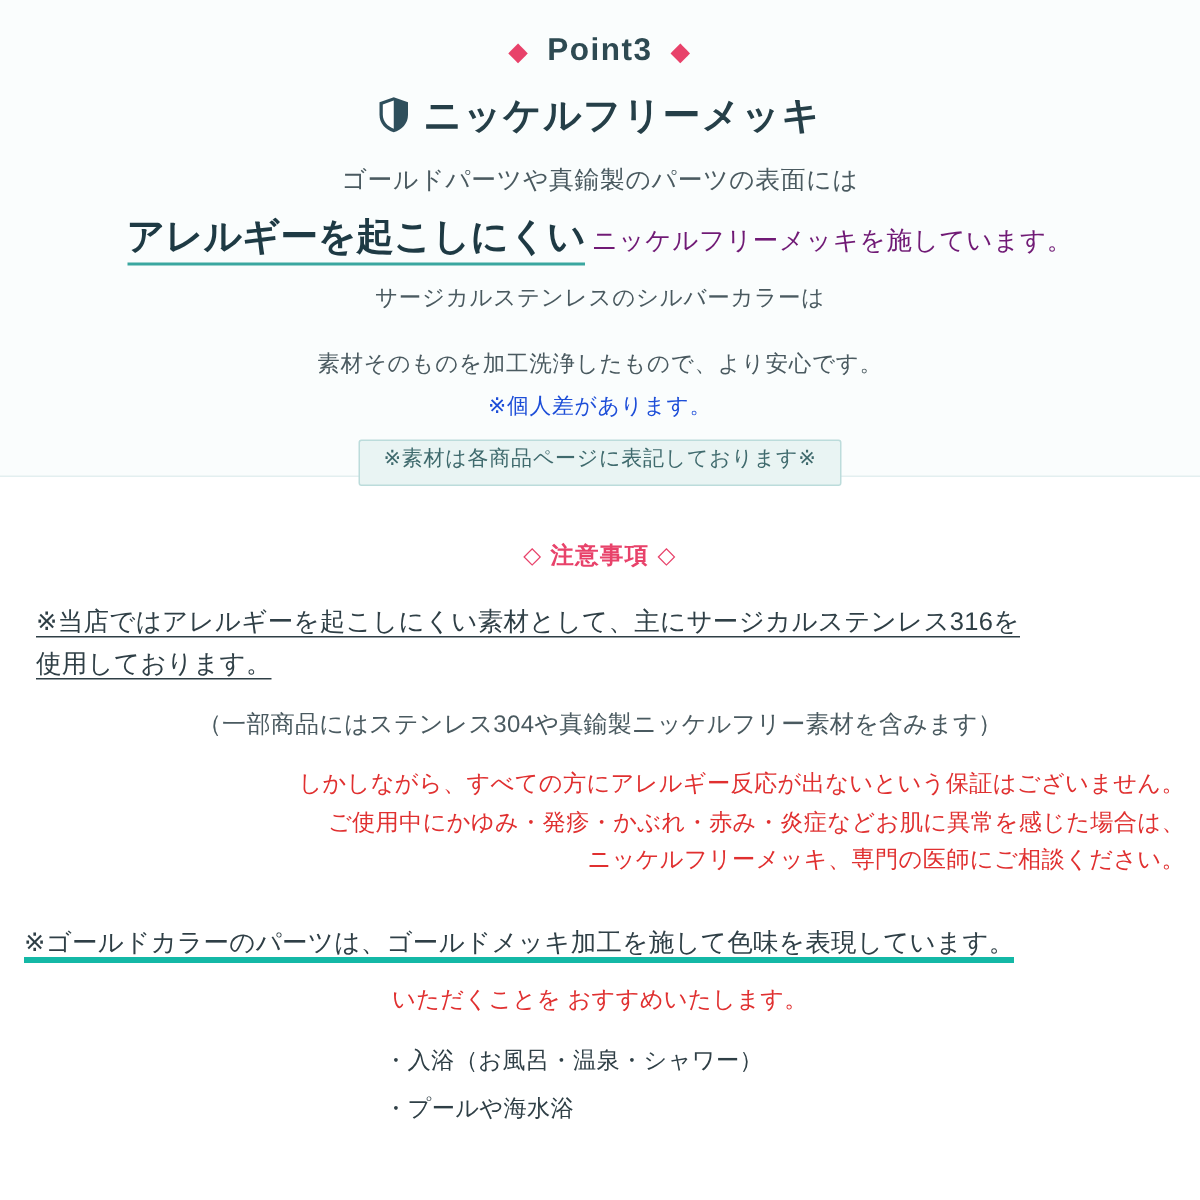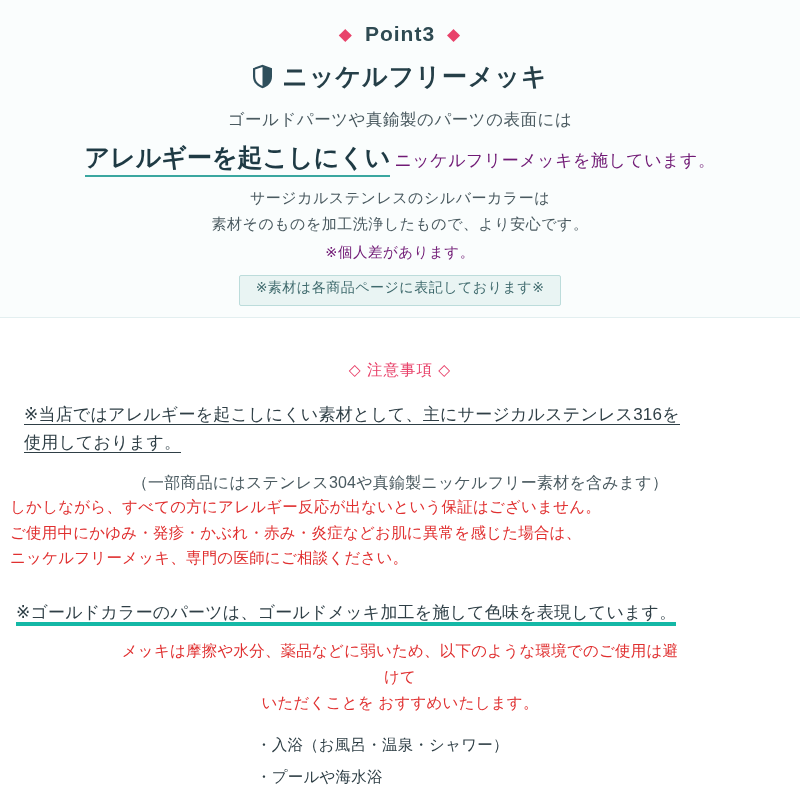--- a/index.html
+++ b/index.html
@@ -98,25 +98,25 @@
     color: #701a75;
     margin-left: 4px;
   }
   .sub-line {
     margin-top: 12px;
     font-size: 15px;
     color: #4a5a60;
     letter-spacing: 0.5px;
     font-family: Liberation Serif, serif;
   }
-  .sub-line.second { margin-top: 7px; }
+  .sub-line.second { margin-top: 25px; }
   .note-small {
     margin-top: 9px;
     font-size: 14.5px;
-    color: #701a75;
+    color: #1d4ed8;
     letter-spacing: 0.5px;
   }
   .tag-box {
     display: inline-block;
     margin-top: 13px;
     padding: 3px 16px 8px;
     border: 1px solid #bcdcdb;
     background: #e9f4f3;
     color: #3f6a6d;
     font-size: 14px;
@@ -131,21 +131,21 @@
     top: 318px;
     width: 800px;
     box-sizing: border-box;
     padding: 42px 10px 0;
   }
   .cautions-title {
     text-align: center;
     font-size: 15.5px;
     color: #e8426a;
     letter-spacing: 1px;
-    font-weight: normal;
+    font-weight: bold;
   }
   .caution-block { margin-top: 20px; }
   .c-underline-dark {
     font-size: 17px;
     color: #2f3f46;
     line-height: 1.65;
     letter-spacing: 0.2px;
     padding: 0 14px;
   }
   .c-underline-dark span {
@@ -153,24 +153,25 @@
     display: inline;
   }
   .c-center-gray {
     text-align: center;
     font-size: 16px;
     color: #4a5a60;
     margin-top: 16px;
     letter-spacing: 0.2px;
   }
   .c-red {
-    text-align: left;
+    text-align: right;
     color: #e03030;
     font-size: 15.5px;
     line-height: 1.65;
+    margin-top: 16px;
     letter-spacing: 0.2px;
   }
   .c-red-row { display: block; }
 
   .gold-block { margin-top: 30px; }
   .c-gold-underline {
     font-size: 17px;
     color: #2f3f46;
     letter-spacing: 0.2px;
     padding: 0 6px;
@@ -250,21 +251,20 @@
         <span class="c-red-row">ニッケルフリーメッキ、専門の医師にご相談ください。</span>
       </div>
     </div>
 
     <div class="gold-block">
       <div class="c-gold-underline">
         <span>※ゴールドカラーのパーツは、ゴールドメッキ加工を施して色味を表現しています。</span>
       </div>
 
       <div class="c-red-block">
-        <span class="c-red-row">メッキは摩擦や水分、薬品などに弱いため、以下のような環境でのご使用は避けて</span>
         <span class="c-red-row">いただくことを おすすめいたします。</span>
       </div>
 
       <div class="bullets">
         <div>・入浴（お風呂・温泉・シャワー）</div>
         <div>・プールや海水浴</div>
 
       </div>
     </div>
   </section>

